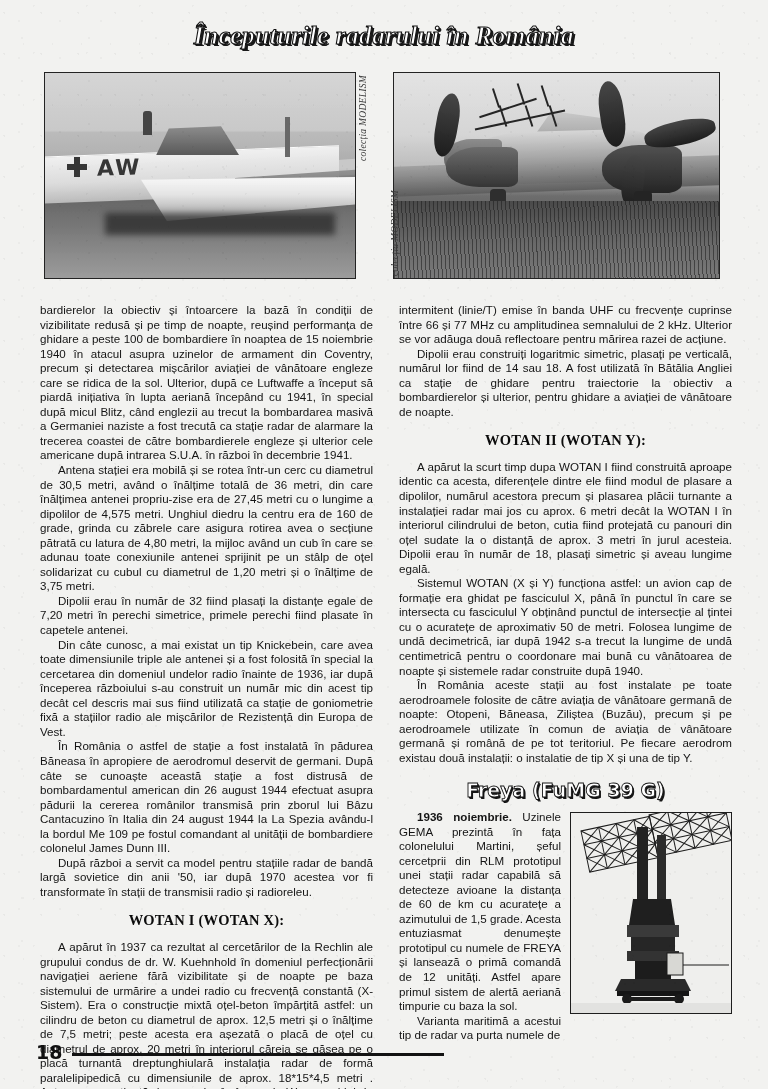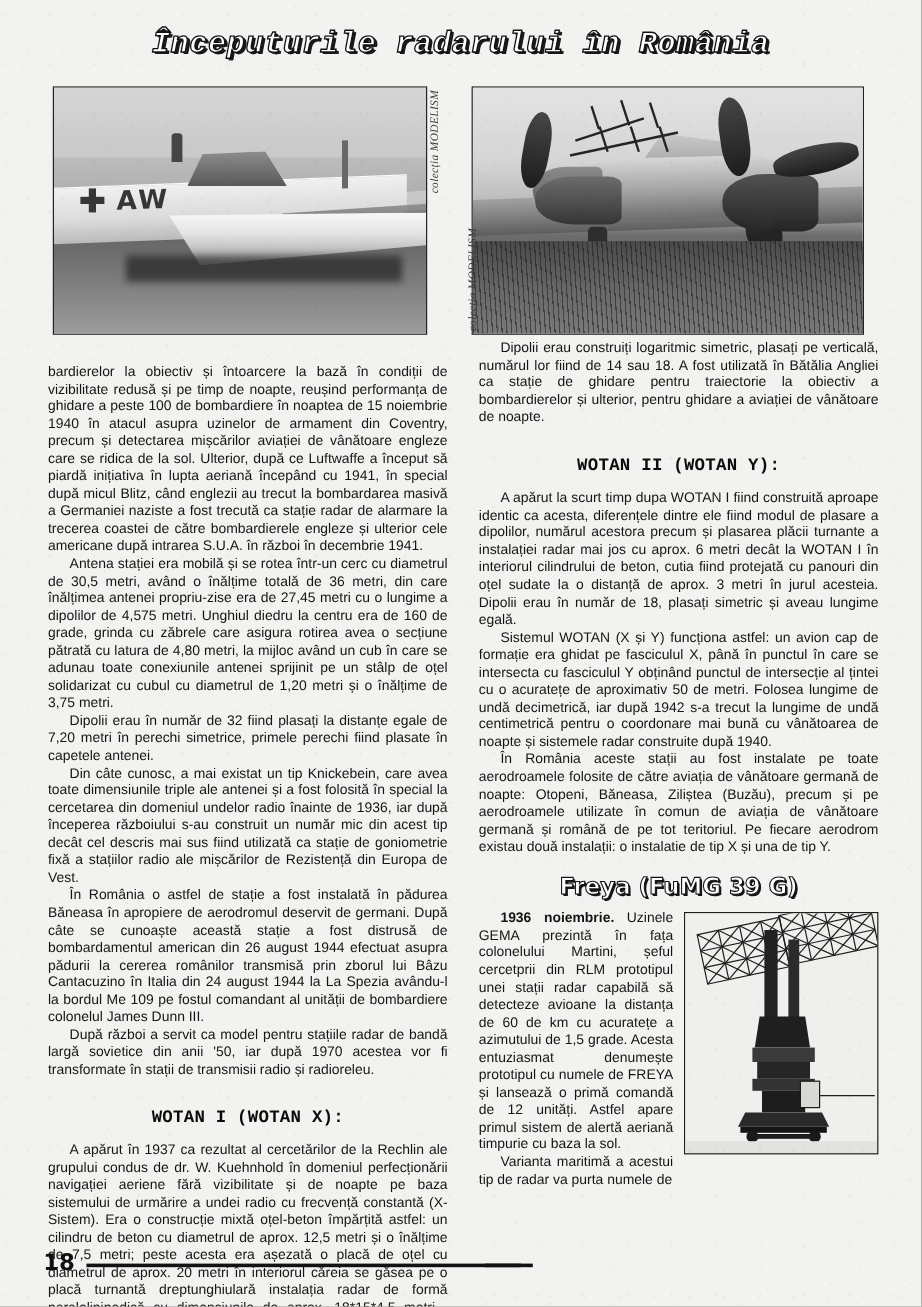--- a/index.html
+++ b/index.html
@@ -25,21 +25,21 @@
     z-index:40;
     opacity:.8;
   }
 
   
   .title-wrap{
     position:absolute;left:0;top:22px;width:768px;text-align:center;
   }
   .title{
     display:inline-block;
-    font-family:Liberation Mono, monospace;
+    font-family:Liberation Serif, serif;
     font-weight:700;font-style:italic;
     font-size:25px;letter-spacing:.6px;
     color:#ffffff;
     -webkit-text-stroke:1.1px #111;
     text-shadow:
        2px 2px 0 #1a1a1a,
        2.4px 2.4px 0 #1a1a1a,
        1px 1px 0 #1a1a1a;
     white-space:nowrap;
   }
@@ -213,25 +213,25 @@
     text-justify:inter-word;
     hyphens:manual;
   }
   .col-left{left:0;}
   .col-right{left:359px;}
 
   .col p{margin:0;text-indent:18px;}
   .col p.noind{text-indent:0;margin-top:20px;}
 
   h2.sect{
-    font-family:Liberation Mono, monospace;
+    font-family:Liberation Serif, serif;
     font-weight:700;
     font-size:14.5px;
     text-align:center;
-    margin:26px 0 12px 0;
+    margin:14px 0 12px 0;
     color:#0c0c0c;
     letter-spacing:.2px;
   }
   h2.freya{
     font-family:"DejaVu Sans",sans-serif;
     font-weight:700;font-style:normal;
     font-size:19px;
     color:#ffffff;
     -webkit-text-stroke:.9px #121212;
     text-shadow:1.6px 1.6px 0 #161616, 1px 1px 0 #161616;
@@ -343,20 +343,21 @@
       <p>Din câte cunosc, a mai existat un tip Knickebein, care avea toate dimensiunile triple ale antenei și a fost folosită în special la cercetarea din domeniul undelor radio înainte de 1936, iar după începerea războiului s-au construit un număr mic din acest tip decât cel descris mai sus fiind utilizată ca stație de goniometrie fixă a stațiilor radio ale mișcărilor de Rezistență din Europa de Vest.</p>
       <p>În România o astfel de stație a fost instalată în pădurea Băneasa în apropiere de aerodromul deservit de germani. După câte se cunoaște această stație a fost distrusă de bombardamentul american din 26 august 1944 efectuat asupra pădurii la cererea românilor transmisă prin zborul lui Bâzu Cantacuzino în Italia din 24 august 1944 la La Spezia avându-l la bordul Me 109 pe fostul comandant al unității de bombardiere colonelul James Dunn III.</p>
       <p>După război a servit ca model pentru stațiile radar de bandă largă sovietice din anii '50, iar după 1970 acestea vor fi transformate în stații de transmisii radio și radioreleu.</p>
 
       <h2 class="sect">WOTAN I (WOTAN X):</h2>
 
       <p>A apărut în 1937 ca rezultat al cercetărilor de la Rechlin ale grupului condus de dr. W. Kuehnhold în domeniul perfecționării navigației aeriene fără vizibilitate și de noapte pe baza sistemului de urmărire a undei radio cu frecvență constantă (X-Sistem). Era o construcție mixtă oțel-beton împărțită astfel: un cilindru de beton cu diametrul de aprox. 12,5 metri și o înălțime de 7,5 metri; peste acesta era așezată o placă de oțel cu diametrul de aprox. 20 metri în interiorul căreia se găsea pe o placă turnantă dreptunghiulară instalația radar de formă paralelipipedică cu dimensiunile de aprox. 18*15*4,5 metri . Antena era susținută de un cadru în forma de W cu unghiul de 60* montat în exteriorul instalației și care avea o înălțime de aprox. 21 metri și era compusă din două emitătoare, unul cu semnal constant (punct/E) celălalt cu semnal</p>
     </div>
 
     <div class="col col-right">
+      <p class="noind">intermitent (linie/T) emise în banda UHF cu frecvențe cuprinse între 66 și 77 MHz cu amplitudinea semnalului de 2 kHz. Ulterior se vor adăuga două reflectoare pentru mărirea razei de acțiune.</p>
       <p>Dipolii erau construiți logaritmic simetric, plasați pe verticală, numărul lor fiind de 14 sau 18. A fost utilizată în Bătălia Angliei ca stație de ghidare pentru traiectorie la obiectiv a bombardierelor și ulterior, pentru ghidare a aviației de vânătoare de noapte.</p>
 
       <h2 class="sect">WOTAN II (WOTAN Y):</h2>
 
       <p>A apărut la scurt timp dupa WOTAN I fiind construită aproape identic ca acesta, diferențele dintre ele fiind modul de plasare a dipolilor, numărul acestora precum și plasarea plăcii turnante a instalației radar mai jos cu aprox. 6 metri decât la WOTAN I în interiorul cilindrului de beton, cutia fiind protejată cu panouri din oțel sudate la o distanță de aprox. 3 metri în jurul acesteia. Dipolii erau în număr de 18, plasați simetric și aveau lungime egală.</p>
       <p>Sistemul WOTAN (X și Y) funcționa astfel: un avion cap de formație era ghidat pe fasciculul X, până în punctul în care se intersecta cu fasciculul Y obținând punctul de intersecție al țintei cu o acuratețe de aproximativ 50 de metri. Folosea lungime de undă decimetrică, iar după 1942 s-a trecut la lungime de undă centimetrică pentru o coordonare mai bună cu vânătoarea de noapte și sistemele radar construite după 1940.</p>
       <p>În România aceste stații au fost instalate pe toate aerodroamele folosite de către aviația de vânătoare germană de noapte: Otopeni, Băneasa, Ziliștea (Buzău), precum și pe aerodroamele utilizate în comun de aviația de vânătoare germană și română de pe tot teritoriul. Pe fiecare aerodrom existau două instalații: o instalatie de tip X și una de tip Y.</p>
 
       <h2 class="freya">Freya (FuMG 39 G)</h2>
 

